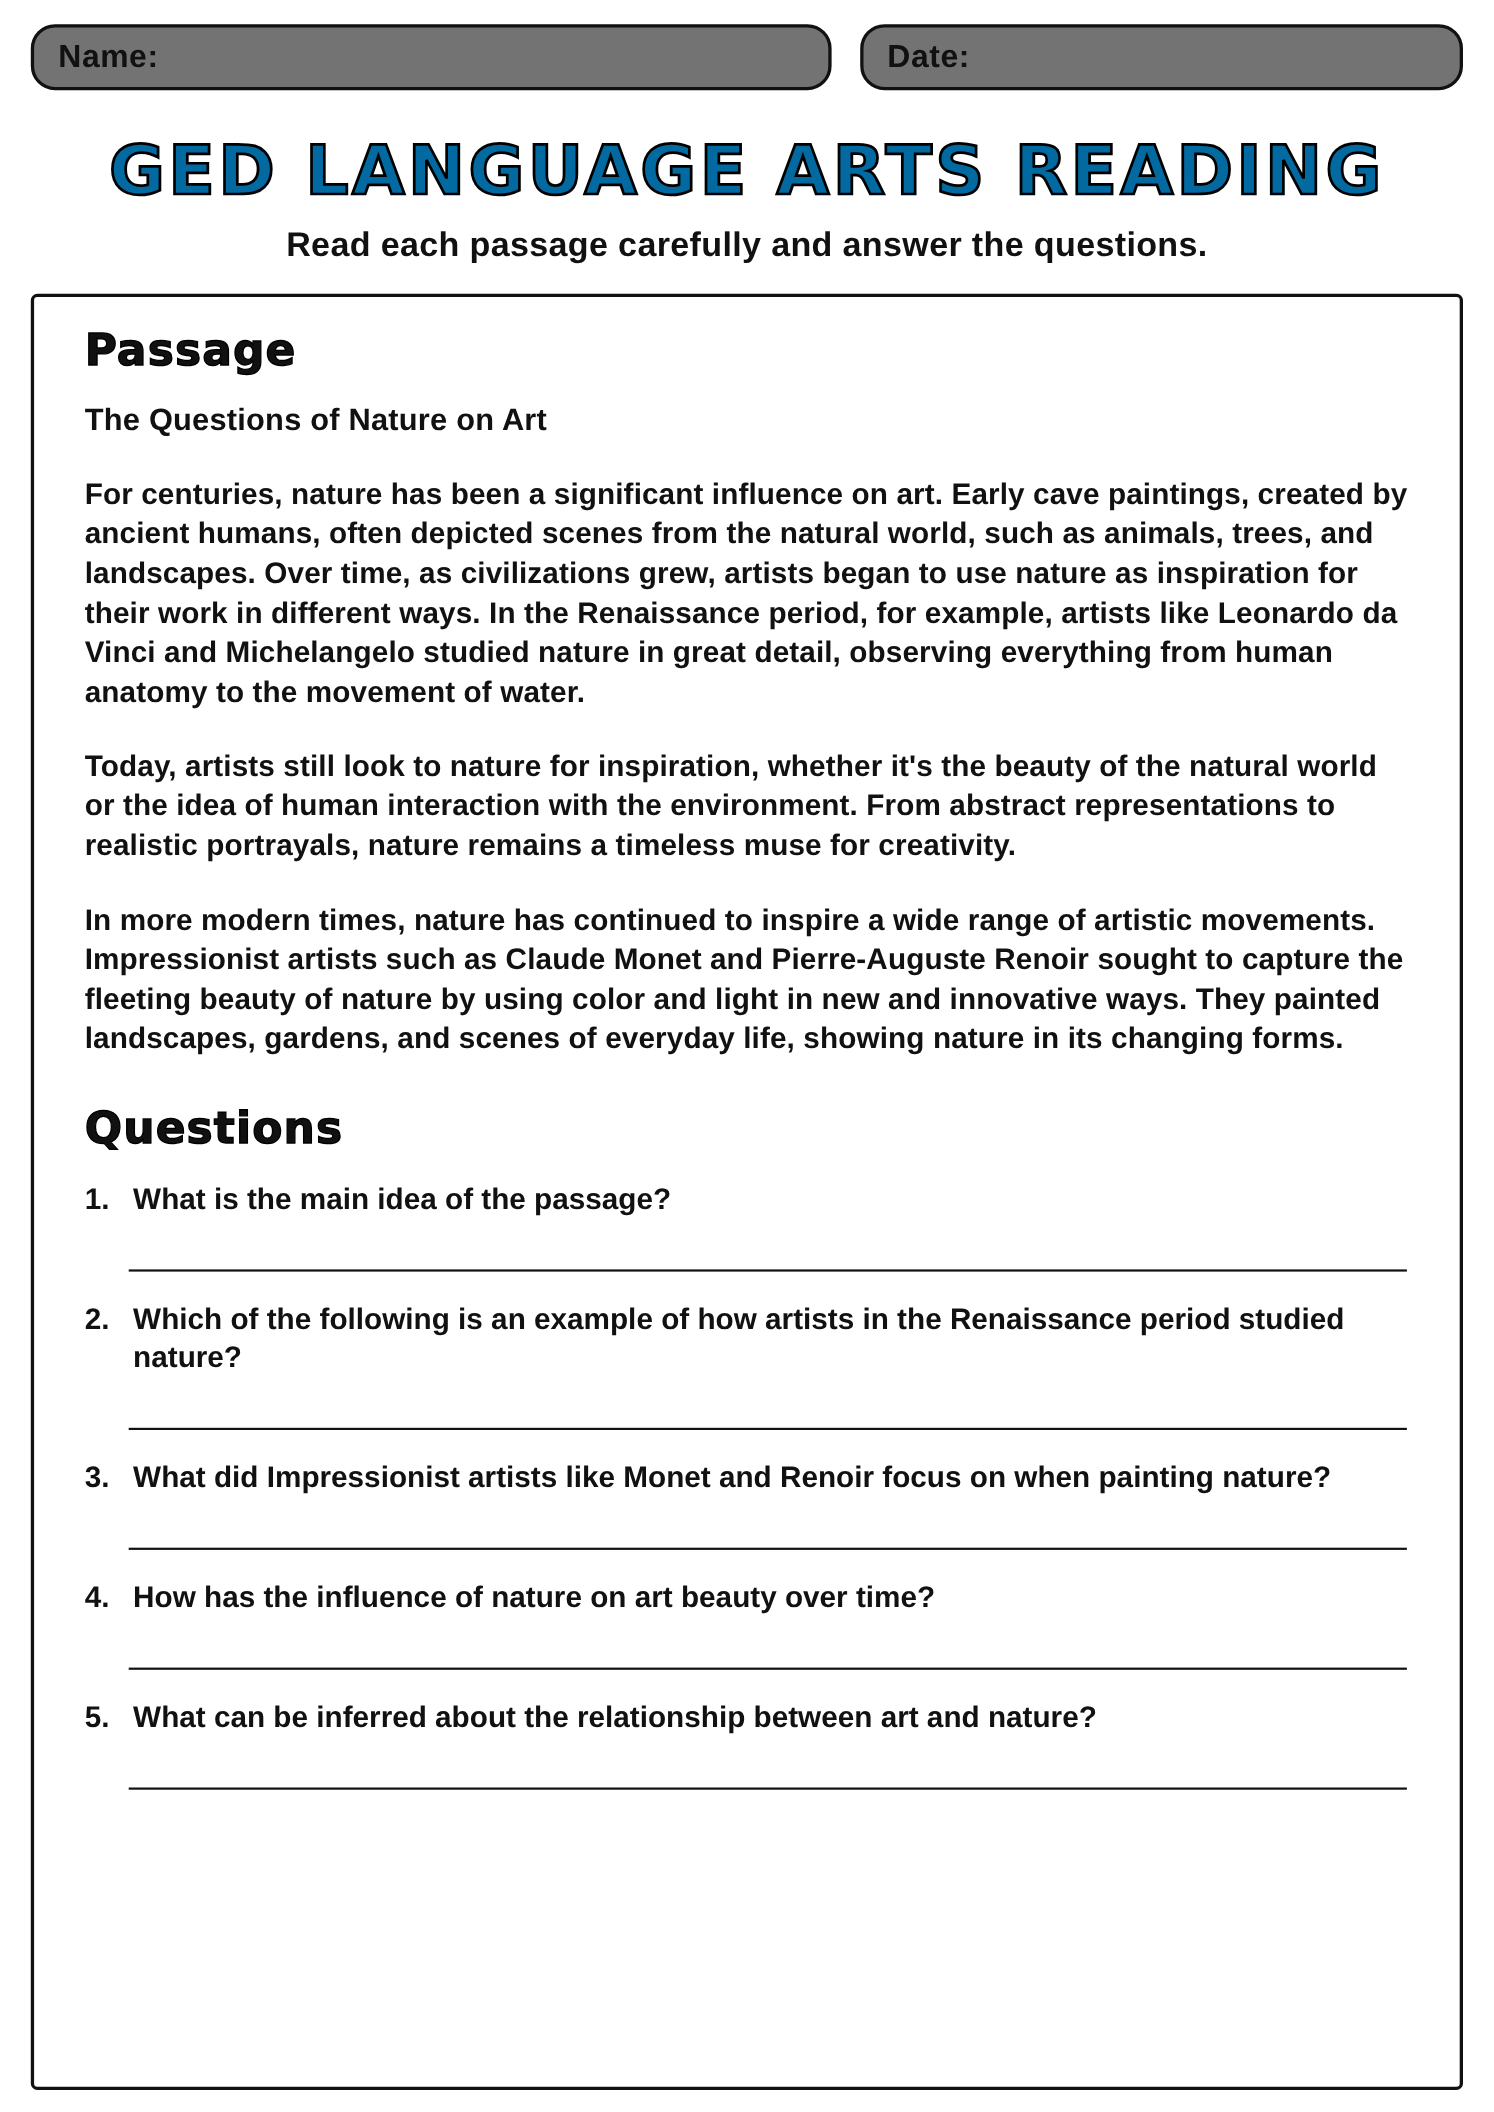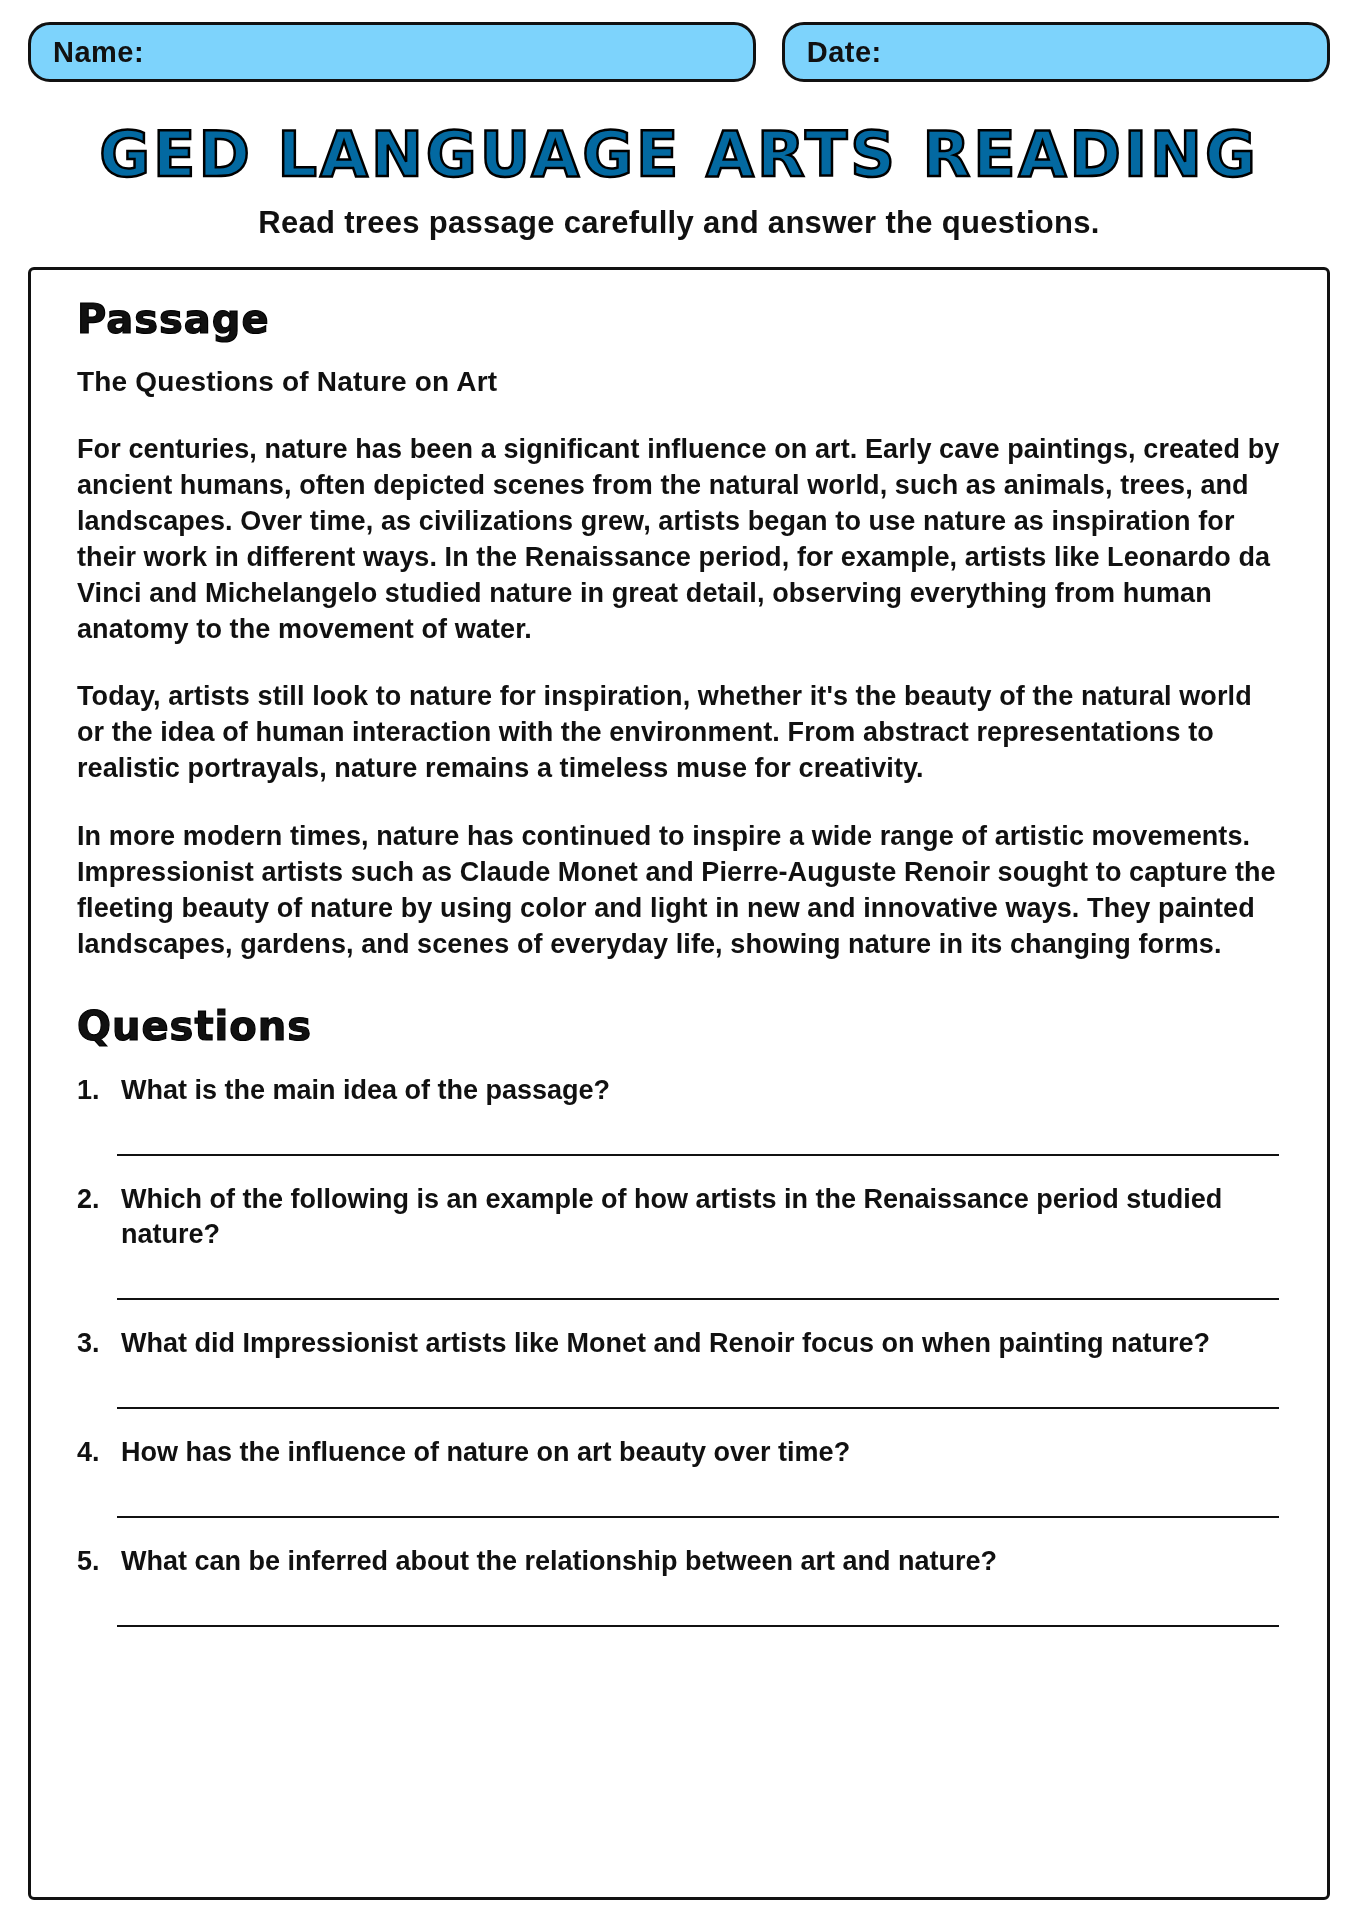--- a/index.html
+++ b/index.html
@@ -29,21 +29,21 @@
   .field-box {
     border: 3px solid #111111;
     border-radius: 22px;
     height: 60px;
     display: flex;
     align-items: center;
     padding: 0 22px;
     font-weight: bold;
     font-size: 29px;
     letter-spacing: 0.5px;
-    background: #7dd3fc;
+    background: #737373;
   }
   .field-box.name { flex: 1.36; }
   .field-box.date { flex: 1; }
 
   
   .title {
     text-align: center;
     font-family: "DejaVu Sans", "Liberation Sans", sans-serif;
     font-weight: bold;
     font-size: 62px;
@@ -128,21 +128,21 @@
   <div class="top-row">
     <div class="field-box name">
       <span>Name:</span>
     </div>
     <div class="field-box date">
       <span>Date:</span>
     </div>
   </div>
 
   <div class="title">GED LANGUAGE ARTS READING</div>
-  <div class="subtitle">Read trees passage carefully and answer the questions.</div>
+  <div class="subtitle">Read each passage carefully and answer the questions.</div>
 
   <div class="sheet">
 
     <div class="section-heading">Passage</div>
 
     <div class="passage-title">The Questions of Nature on Art</div>
 
     <p class="passage-para">For centuries, nature has been a significant influence on art. Early cave paintings, created by ancient humans, often depicted scenes from the natural world, such as animals, trees, and landscapes. Over time, as civilizations grew, artists began to use nature as inspiration for their work in different ways. In the Renaissance period, for example, artists like Leonardo da Vinci and Michelangelo studied nature in great detail, observing everything from human anatomy to the movement of water.</p>
     <p class="passage-para">Today, artists still look to nature for inspiration, whether it's the beauty of the natural world or the idea of human interaction with the environment. From abstract representations to realistic portrayals, nature remains a timeless muse for creativity.</p>
     <p class="passage-para">In more modern times, nature has continued to inspire a wide range of artistic movements. Impressionist artists such as Claude Monet and Pierre-Auguste Renoir sought to capture the fleeting beauty of nature by using color and light in new and innovative ways. They painted landscapes, gardens, and scenes of everyday life, showing nature in its changing forms.</p>

